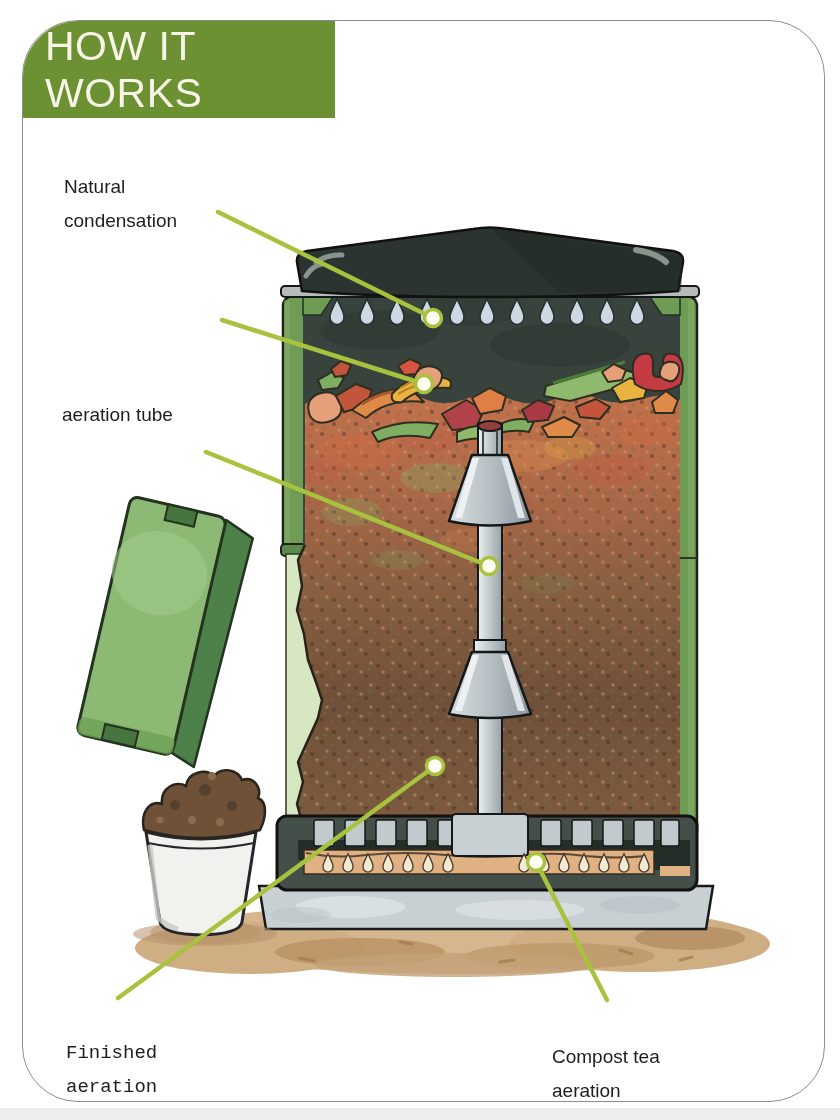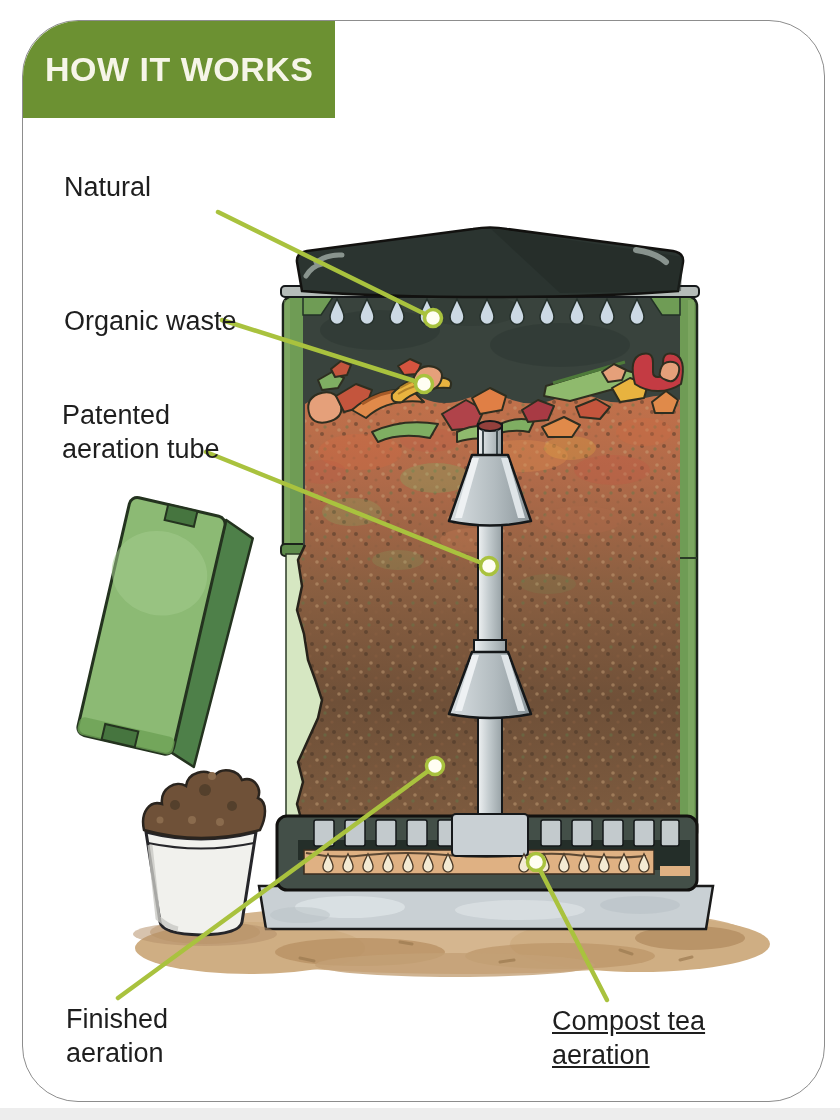--- a/index.html
+++ b/index.html
@@ -4,28 +4,28 @@
 <style>
   html,body{margin:0;padding:0;background:#ffffff;}
   .stage{position:relative;width:840px;height:1120px;overflow:hidden;background:#fff;
          font-family:"Liberation Sans",sans-serif;}
   .card{position:absolute;left:22px;top:20px;width:801px;height:1080px;
         background:#ffffff;border:1.5px solid #8d8d8d;border-radius:56px;}
   .bottom-strip{position:absolute;left:0;top:1108px;width:840px;height:12px;background:#ededed;}
   .banner{position:absolute;left:23px;top:21px;width:312px;height:97px;
           border-radius:56px 0 0 0;display:flex;align-items:center;
           padding-left:22px;box-sizing:border-box;}
-  .banner-title{font-size:34px;font-weight:bold;letter-spacing:.5px;}
-  .label{position:absolute;font-size:27px;line-height:34px;color:#1e1e1e;}
+  .banner-title{font-size:41px;font-weight:normal;letter-spacing:.5px;}
+  .label{position:absolute;font-size:19px;line-height:34px;color:#1e1e1e;}
   .label div{white-space:nowrap;}
   .lbl-nat{left:64px;top:170px;}
   .lbl-org{left:64px;top:304px;}
   .lbl-aer{left:62px;top:398px;}
-  .lbl-fin{left:66px;top:1002px;}
-  .lbl-tea{left:552px;top:1004px;text-decoration:underline;}
+  .lbl-fin{left:66px;top:1036px;font-family:Liberation Mono, monospace;}
+  .lbl-tea{left:552px;top:1040px;}
   svg.art{position:absolute;left:0;top:0;width:840px;height:1120px;}
 </style>
 </head>
 <body>
 
 <div class="stage">
   <div class="card"></div>
 
   <svg class="art" viewBox="0 0 840 1120">
     <defs>
@@ -258,27 +258,23 @@
       <circle cx="536" cy="862" r="8.5"></circle>
     </g>
   </svg>
 
   <div class="banner" style="background: rgb(108, 145, 50);">
     <span class="banner-title" style="color: rgb(246, 245, 232);">HOW IT WORKS</span>
   </div>
 
   <div class="label lbl-nat">
     <div>Natural</div>
-  </div>
-  <div class="label lbl-org">
-    <div>Organic waste</div>
-    <div></div>
+    <div>condensation</div>
   </div>
   <div class="label lbl-aer">
-    <div>Patented</div>
     <div>aeration tube</div>
   </div>
   <div class="label lbl-fin">
     <div>Finished</div>
     <div>aeration</div>
   </div>
   <div class="label lbl-tea">
     <div>Compost tea</div>
     <div>aeration</div>
   </div>

